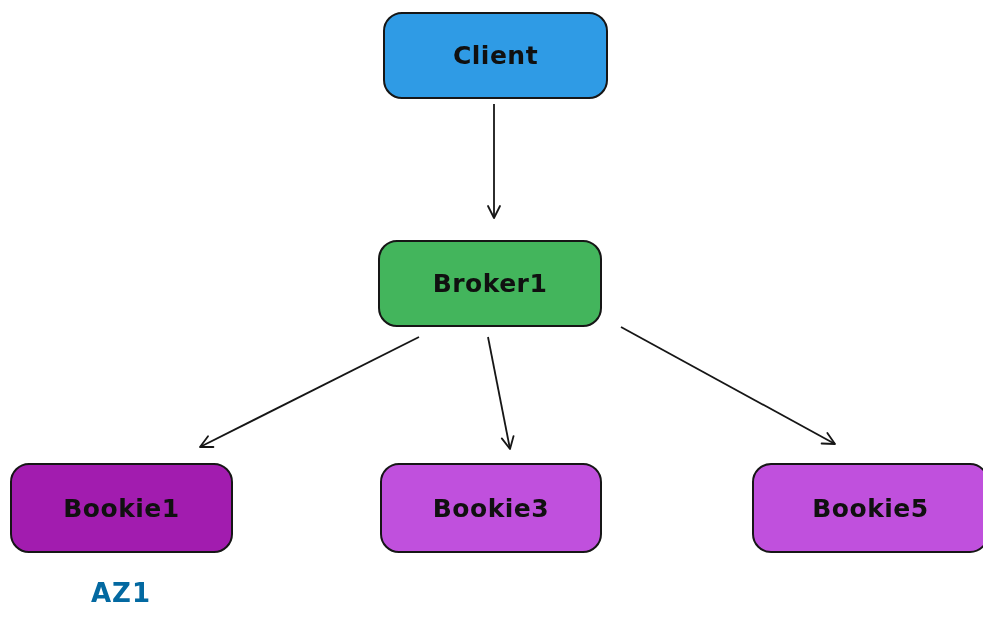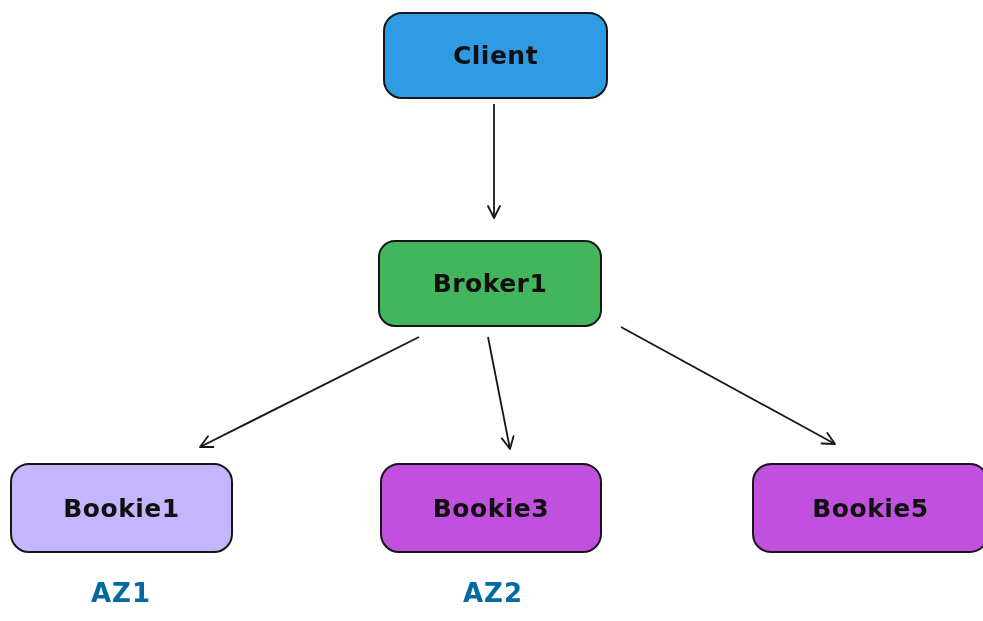--- a/index.html
+++ b/index.html
@@ -30,21 +30,21 @@
     align-items: center;
     justify-content: center;
   }
   .node-label {
     font-size: 25px;
     font-weight: 700;
     color: #101010;
     letter-spacing: 0.5px;
   }
   .node-client  { left: 383px; top: 12px;  width: 225px; height: 87px; }
-  .node-broker1 { left: 378px; top: 240px; width: 224px; height: 87px; border-radius: 17px; }
+  .node-broker1 { left: 378px; top: 240px; width: 224px; height: 87px; }
   .node-bookie1 { left: 10px;  top: 463px; width: 223px; height: 90px; }
   .node-bookie3 { left: 380px; top: 463px; width: 222px; height: 90px; }
   .node-bookie5 { left: 752px; top: 463px; width: 237px; height: 90px; }
   .zone-label {
     position: absolute;
     width: 160px;
     text-align: center;
     font-size: 26px;
     font-weight: 600;
     color: #0369a1;
@@ -72,30 +72,29 @@
   </svg>
 
   <div class="node node-client" style="background: rgb(47, 155, 229);">
     <span class="node-label">Client</span>
   </div>
 
   <div class="node node-broker1" style="background: rgb(67, 181, 92);">
     <span class="node-label">Broker1</span>
   </div>
 
-  <div class="node node-bookie1" style="background: #c4b5fd;">
+  <div class="node node-bookie1" style="background: #a21caf;">
     <span class="node-label">Bookie1</span>
   </div>
 
   <div class="node node-bookie3" style="background: rgb(192, 80, 221); align-items: center;">
     <span class="node-label">Bookie3</span>
   </div>
 
   <div class="node node-bookie5" style="background: rgb(192, 80, 221);">
     <span class="node-label">Bookie5</span>
   </div>
 
   <div class="zone-label zone-az1">AZ1</div>
 
-  <div class="zone-label zone-az2">AZ2</div>
 
 
 </div>
 
 </body></html>

